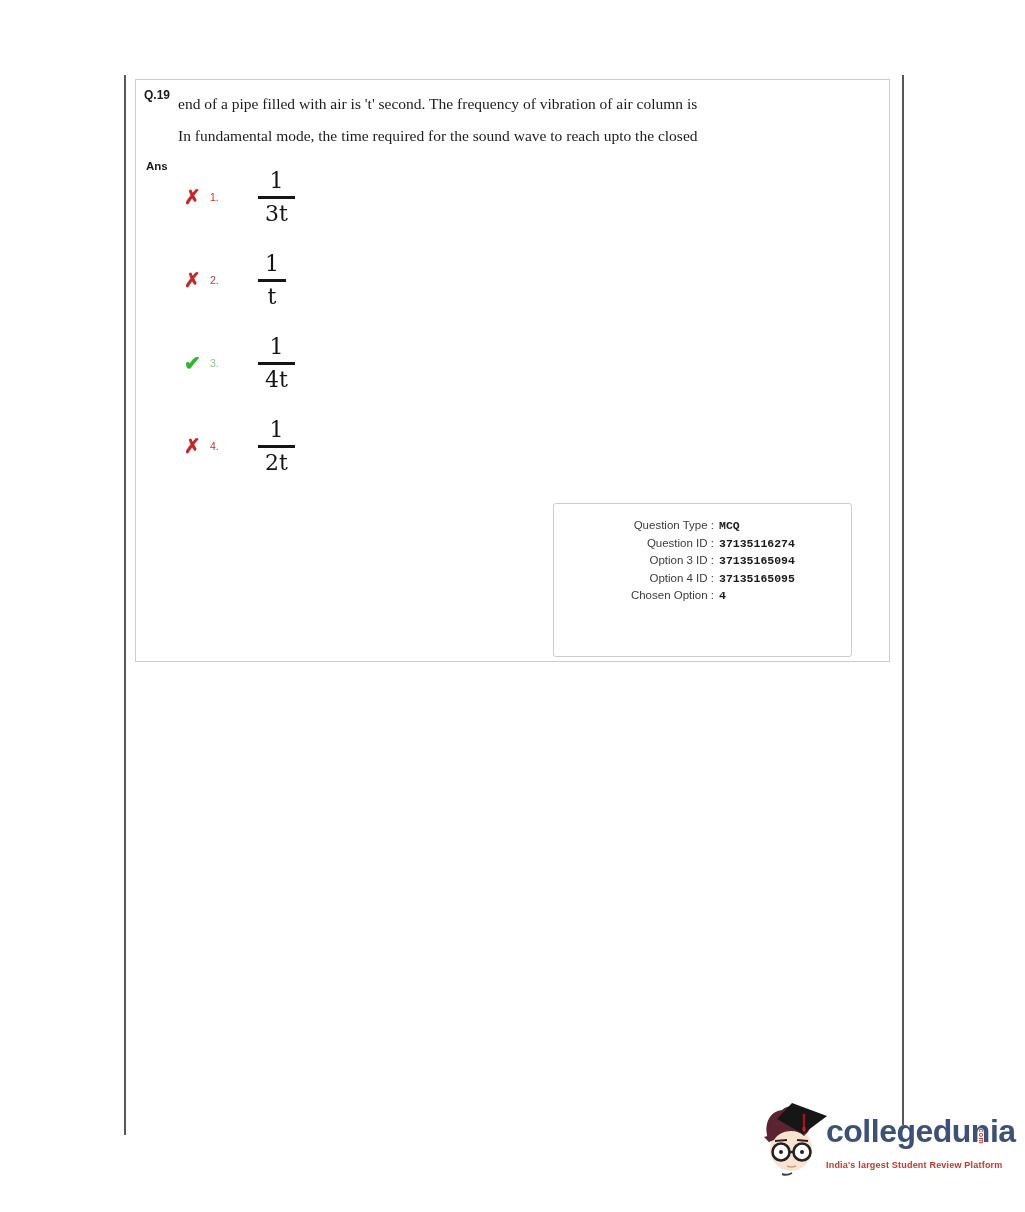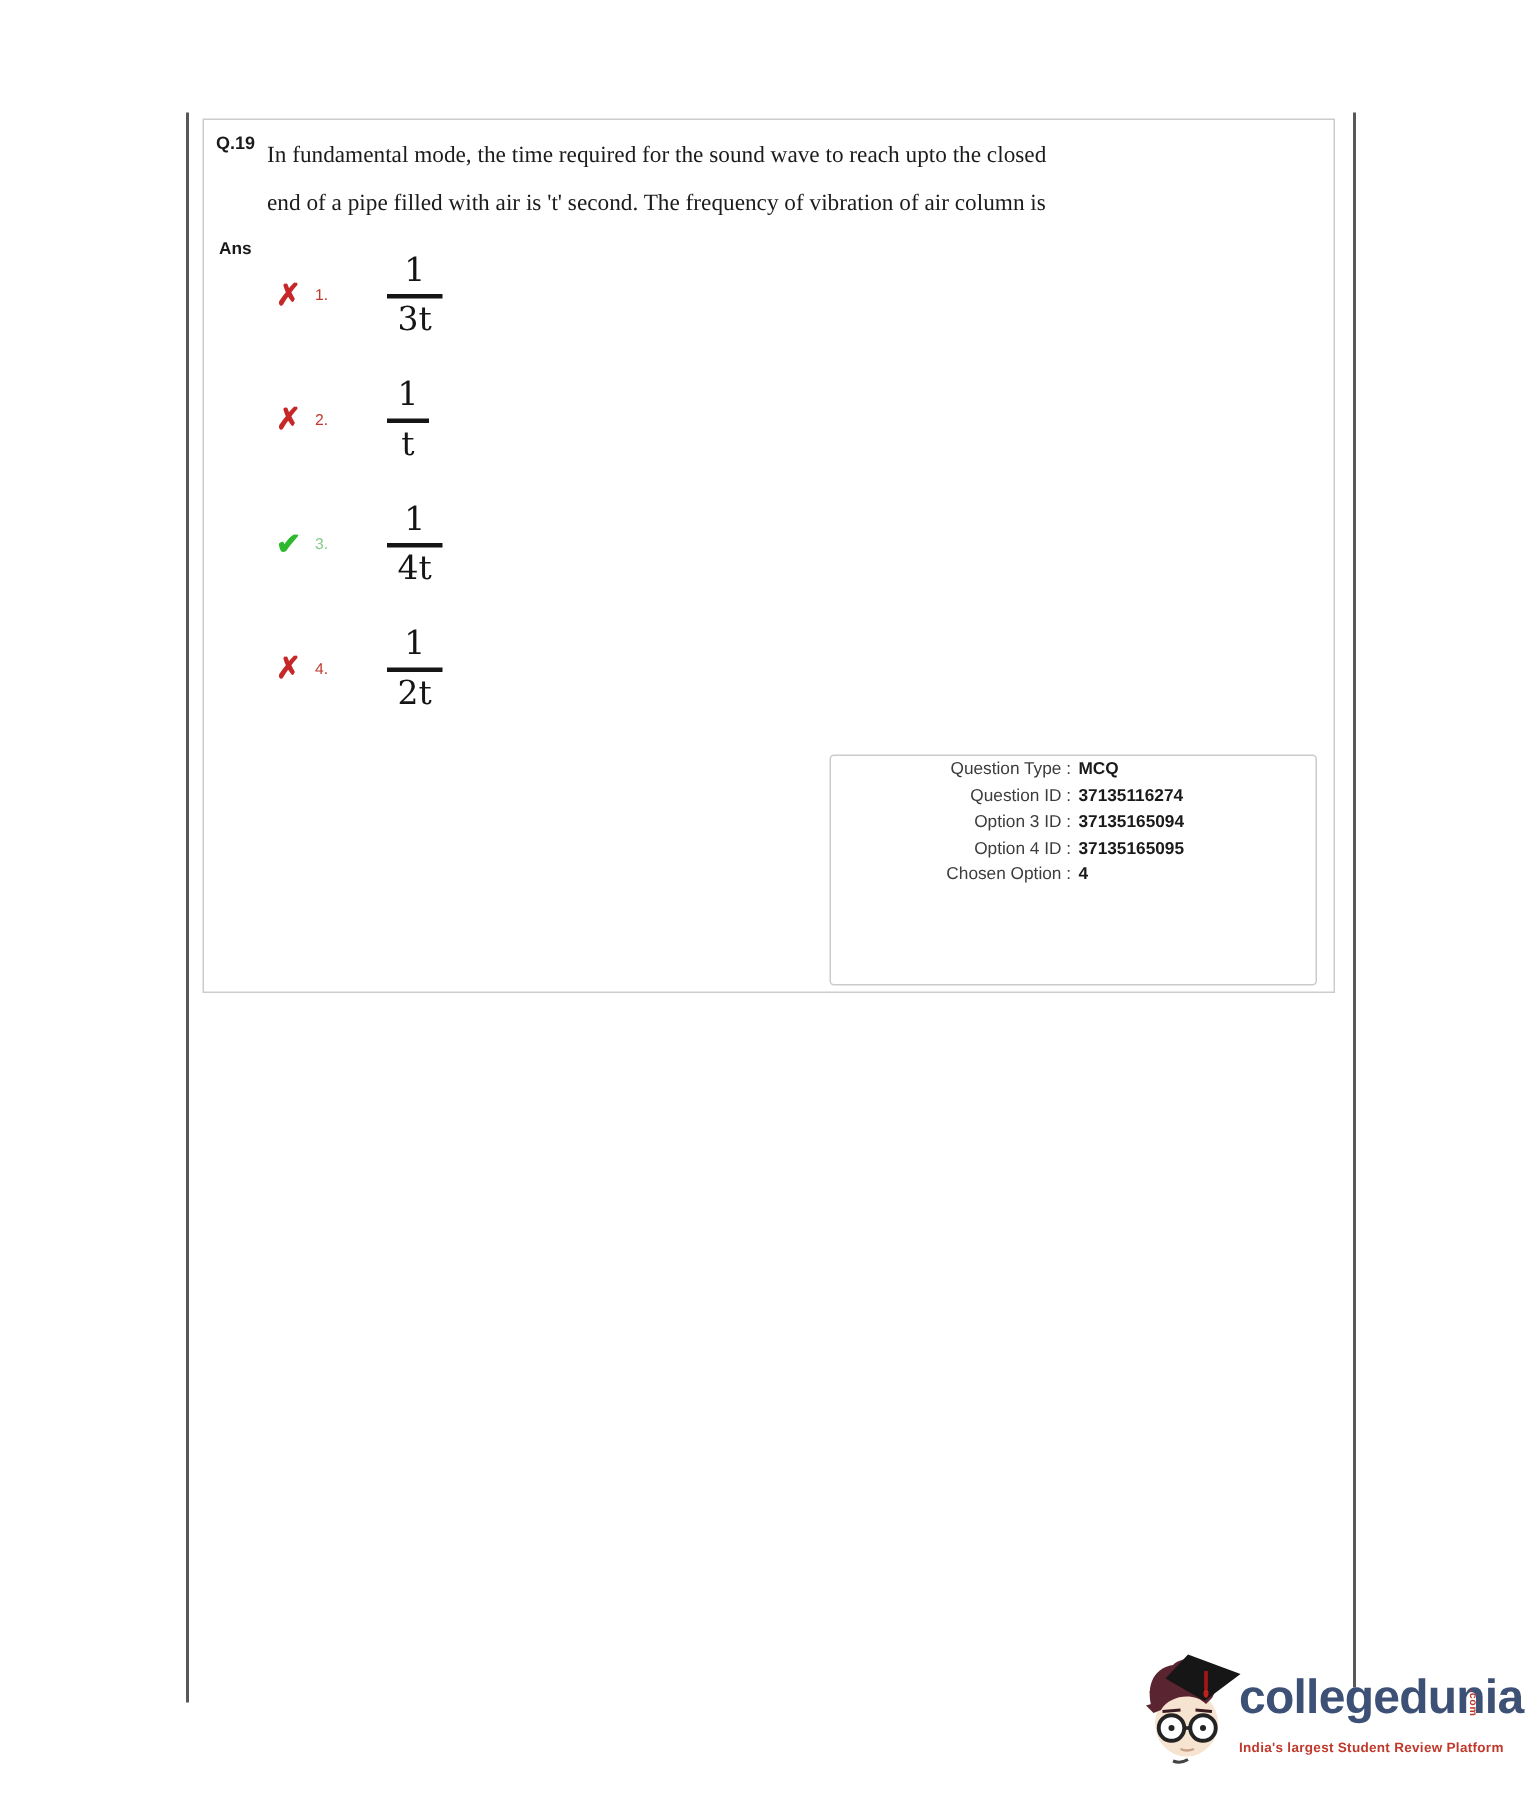--- a/index.html
+++ b/index.html
@@ -58,28 +58,28 @@
   .frac {
     display: inline-block; text-align: center;
     font-family: "DejaVu Serif", serif;
     font-size: 22px; color: #151515; margin-left: 26px;
   }
   .frac .num { padding: 0 7px 3px; line-height: 24px; }
   .frac .den { border-top: 3px solid #151515; padding: 3px 7px 0; line-height: 24px; }
 
   .details-panel {
     position: absolute; left: 417px; top: 423px;
-    width: 325px; height: 154px;
+    width: 299px; height: 154px;
     border: 1px solid #cbcbcb; border-radius: 3px;
     background: #ffffff;
-    padding-top: 1px;
+    padding-top: 13px;
   }
   .detail-row { display: flex; line-height: 17.5px; font-size: 11.5px; }
   .detail-label { flex: 0 0 160px; text-align: right; color: #3c3c3c; }
-  .detail-value { margin-left: 5px; font-weight: bold; color: #1a1a1a; }
+  .detail-value { margin-left: 5px; font-weight: bold; color: #1a1a1a; font-family: Liberation Mono, monospace; }
 
   .logo { position: absolute; left: 762px; top: 1100px; width: 240px; height: 80px; }
   .mascot { position: absolute; left: 0; top: 2px; }
   .logo-textblock { position: absolute; left: 64px; top: 16px; }
   .logo-wordmark {
     font-size: 32px; font-weight: bold; color: #3d5176;
     letter-spacing: -0.5px; line-height: 30px;
     font-family: "Liberation Sans", sans-serif;
   }
   .logo-tld {
@@ -98,22 +98,22 @@
 <body>
 
 <div class="page">
 
   <div class="vline vline-left"></div>
   <div class="vline vline-right"></div>
 
   <div class="question-card">
     <div class="q-number">Q.19</div>
     <div class="q-text">
+      <div class="q-line">end of a pipe filled with air is 't' second. The frequency of vibration of air column is</div>
       <div class="q-line">In fundamental mode, the time required for the sound wave to reach upto the closed</div>
-      <div class="q-line">end of a pipe filled with air is 't' second. The frequency of vibration of air column is</div>
     </div>
     <div class="ans-label">Ans</div>
 
     <div class="options">
 
       <div class="opt">
         <span class="mark wrong">✗</span>
         <span class="opt-num wrong">1.</span>
         <span class="frac">
           <span class="num" style="display:block">1</span>

